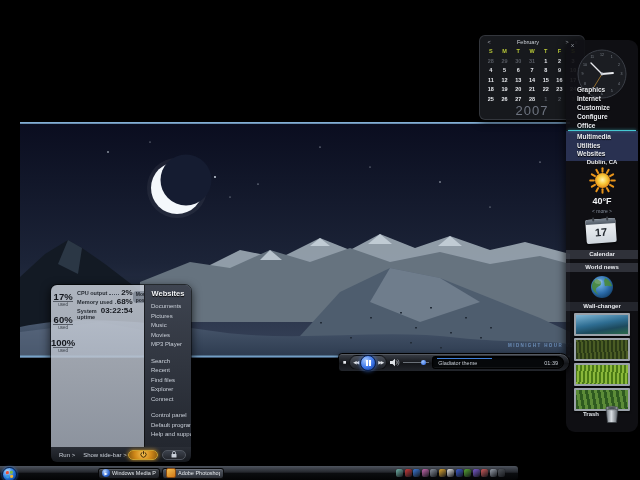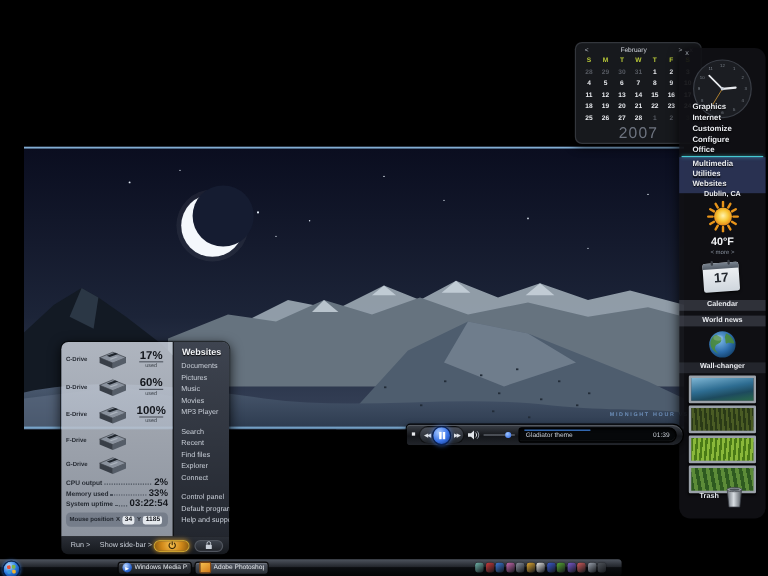--- a/index.html
+++ b/index.html
@@ -84,21 +84,21 @@
   .trash-label{font-size:6px;font-weight:bold;color:#dfe3e8;}
   
   #monitor-panel{
     position:absolute;left:50px;top:284px;width:142px;height:179px;
     border-radius:7px;overflow:hidden;border:1px solid rgba(0,0,0,.65);
     box-shadow:0 3px 10px rgba(0,0,0,.7);box-sizing:border-box;
     display:grid;grid-template-rows:1fr 15px;
   }
   #panel-main{display:grid;grid-template-columns:93px 47px;}
   #panel-light{background:linear-gradient(180deg,rgba(202,208,218,.85),rgba(165,173,186,.85));
-    padding:3px 4px 2px 4px;box-sizing:border-box;display:flex;flex-direction:column;}
+    padding:3px 4px 2px 4px;box-sizing:border-box;display:flex;flex-direction:row;justify-content:center;}
   .drive-row{display:flex;align-items:center;height:23px;}
   .drive-row-big{height:20px;}
   .drive-label{width:25px;font-size:5px;font-weight:bold;color:#262b33;}
   .drive-icon{width:28px;height:17px;}
   .drive-usage{margin-left:auto;text-align:center;width:28px;}
   .drive-pct{font-size:9.5px;font-weight:bold;color:#14171d;line-height:9px;display:block;}
   .drive-used{font-size:4.5px;color:#3a4048;border-top:1px solid #565c66;display:block;width:20px;margin:0 auto;}
   .stat-row{display:flex;align-items:baseline;height:9px;font-size:5.5px;color:#262b33;}
   .stat-label{font-weight:bold;}
   .stat-leader{flex:1;border-bottom:1px dotted #4a515c;margin:0 2px 2px 2px;}
@@ -489,21 +489,21 @@
         </div>
       <div id="stats">
           <div class="stat-row">
             <span class="stat-label">CPU output</span>
             <span class="stat-leader"></span>
             <span class="stat-value">2%</span>
           </div>
           <div class="stat-row">
             <span class="stat-label">Memory used</span>
             <span class="stat-leader"></span>
-            <span class="stat-value">33%</span>
+            <span class="stat-value">68%</span>
           </div>
           <div class="stat-row">
             <span class="stat-label">System uptime</span>
             <span class="stat-leader"></span>
             <span class="stat-value">03:22:54</span>
           </div>
         </div>
       <div id="mouse-box">
         <span>Mouse position</span>
         <span>X</span>

